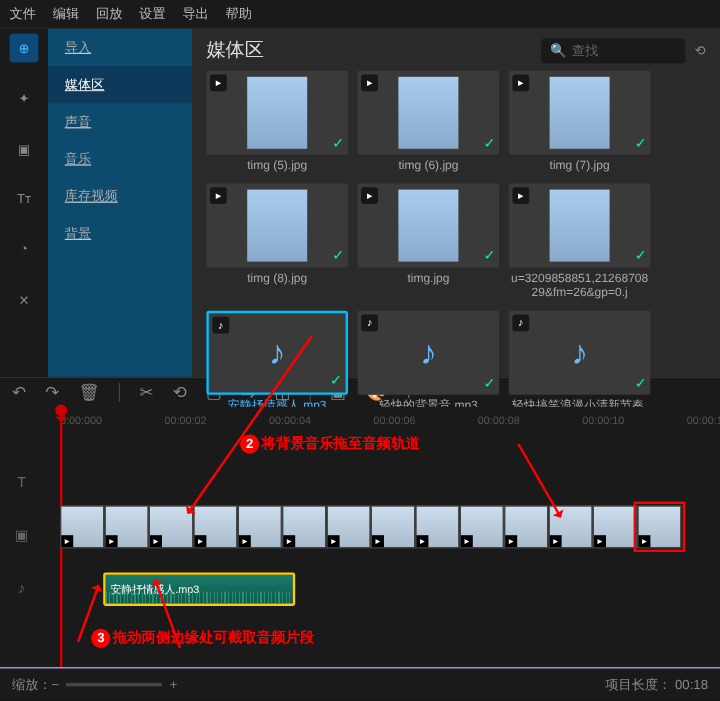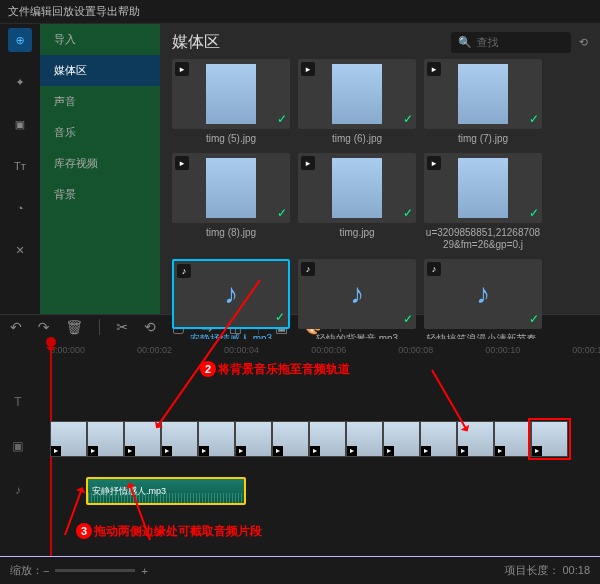--- a/index.html
+++ b/index.html
@@ -1,26 +1,26 @@
 <!DOCTYPE html>
 <html><head>
 <meta charset="utf-8">
 <style>
 * { box-sizing: border-box; margin: 0; padding: 0; font-family: "Microsoft YaHei", sans-serif; }
 body { width: 600px; height: 584px; background: #1a1a1a; color: #ccc; font-size: 11px; overflow: hidden; }
 
-.menubar { display: flex; background: #1a1a1a; padding: 4px 8px; border-bottom: 1px solid #2a2a2a; }
+.menubar { display: flex; background: #1a1a1a; padding: 4px 8px; gap: 14px; border-bottom: 1px solid #2a2a2a; }
 .menubar span { color: #bbb; }
 
 .top { display: flex; height: 290px; }
 .iconbar { width: 40px; background: #1a1a1a; display: flex; flex-direction: column; align-items: center; padding-top: 4px; gap: 18px; }
 .iconbar .ic { width: 24px; height: 24px; display: flex; align-items: center; justify-content: center; color: #888; }
 .iconbar .ic.active { background: #0d4a7a; border-radius: 3px; color: #4db8ff; }
 
-.sidebar { width: 120px; background: #14532d; }
+.sidebar { width: 120px; background: #0c4a6e; text-decoration: underline; }
 .sidebar .item { padding: 8px 14px; color: #aaa; }
 .sidebar .item.active { background: #0d3a5a; color: #fff; }
 
 .media { flex: 1; background: #2a2a2a; padding: 8px 12px; position: relative; }
 .media-head { display: flex; align-items: center; margin-bottom: 6px; }
 .media-title { font-size: 16px; color: #ddd; flex: 1; }
 .search { background: #1a1a1a; border-radius: 3px; padding: 3px 8px; width: 120px; color: #666; display: flex; align-items: center; gap: 4px; }
 .refresh { margin-left: 8px; color: #888; }
 .thumbs { display: flex; flex-wrap: wrap; gap: 8px; }
 .thumb { width: 118px; text-align: center; }

